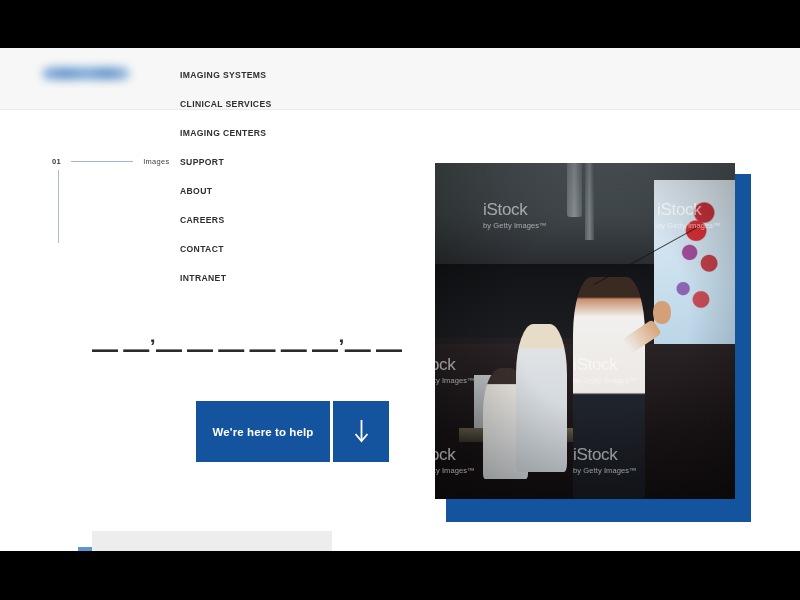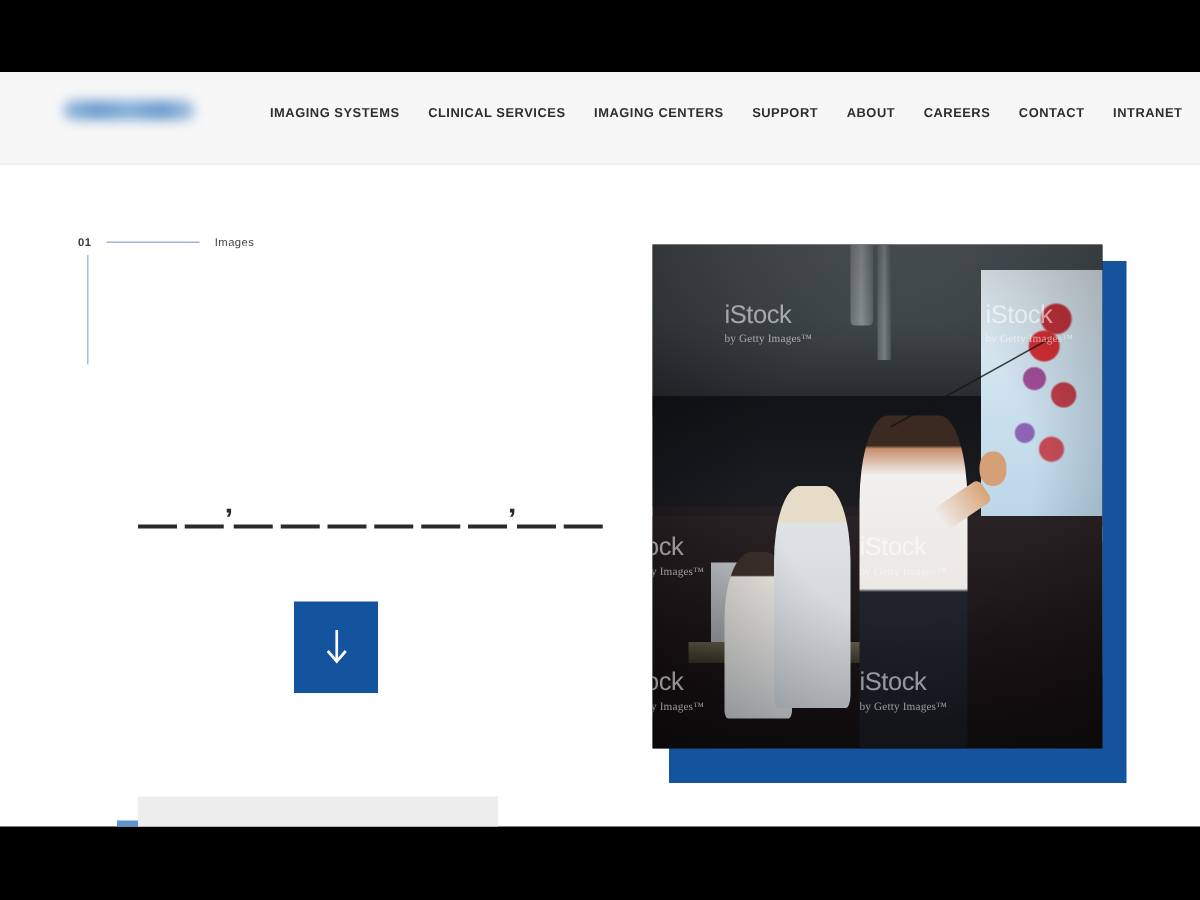--- a/index.html
+++ b/index.html
@@ -30,21 +30,21 @@
   #site-logo {
     position:absolute; left:42px; top:19px;
     width:88px; height:13px;
     background:linear-gradient(90deg,#8fb6dd 0%,#5f92c9 25%,#7aa9d6 50%,#5c90c8 75%,#9dc0e2 100%);
     border-radius:7px;
     filter:blur(4px);
     opacity:.92;
   }
   #main-nav {
     position:absolute; left:180px; top:22px;
-    display:flex; align-items:flex-start; gap:19px;
+    display:flex; align-items:flex-start; gap:19px;flex-direction:column;
   }
   .nav-item {
     font-size:8.6px; font-weight:700; letter-spacing:.35px;
     color:#2e2e2e; white-space:nowrap; cursor:pointer;
     text-transform:uppercase;
   }
 
   
   #hero { position:absolute; left:0; top:62px; width:644px; height:441px; }
 
@@ -186,21 +186,21 @@
   }
   
   .wm {
     position:absolute;
     color:rgba(255,255,255,.55);
     font-family:"Liberation Sans", sans-serif;
     white-space:nowrap; pointer-events:none;
     letter-spacing:-.3px;
   }
   .wm .wm-main { font-size:17px; font-weight:400; display:block; }
-  .wm .wm-sub  { font-size:7.5px; font-weight:400; display:block; margin-top:1px; letter-spacing:.1px;font-family:Liberation Serif, serif; }
+  .wm .wm-sub  { font-size:7.5px; font-weight:400; display:block; margin-top:1px; letter-spacing:.1px; }
   .wm-a { left:16%; top:11%; }
   .wm-b { left:74%; top:11%; }
   .wm-c { left:-8%; top:57%; }
   .wm-d { left:46%; top:57%; }
   .wm-e { left:-8%; top:84%; }
   .wm-f { left:46%; top:84%; }
 
   
   #lower-panel {
     position:absolute; left:92px; top:421px;
@@ -241,20 +241,23 @@
         <span id="section-number">01</span>
         <span id="section-rule"></span>
         <span id="section-label">Images</span>
       </div>
       <div id="marker-vline"></div>
 
 
       <div id="hero-subline">— —᾿— — — — — —᾿— — ᾿— — — — — — — — ⌐— — — —</div>
 
       <div id="cta-group">
+        <div id="cta-primary">
+          <span id="cta-primary-label">We're here to help</span>
+        </div>
         <div id="cta-scroll">
           <svg width="17" height="25" viewBox="0 0 17 25">
             <line x1="8.5" y1="1" x2="8.5" y2="21" stroke="#ffffff" stroke-width="1.8"></line>
             <polyline points="2.5,15 8.5,22 14.5,15" fill="none" stroke="#ffffff" stroke-width="1.8"></polyline>
           </svg>
         </div>
       </div>
 
       <div id="hero-media">
         <div id="hero-accent-frame"></div>

